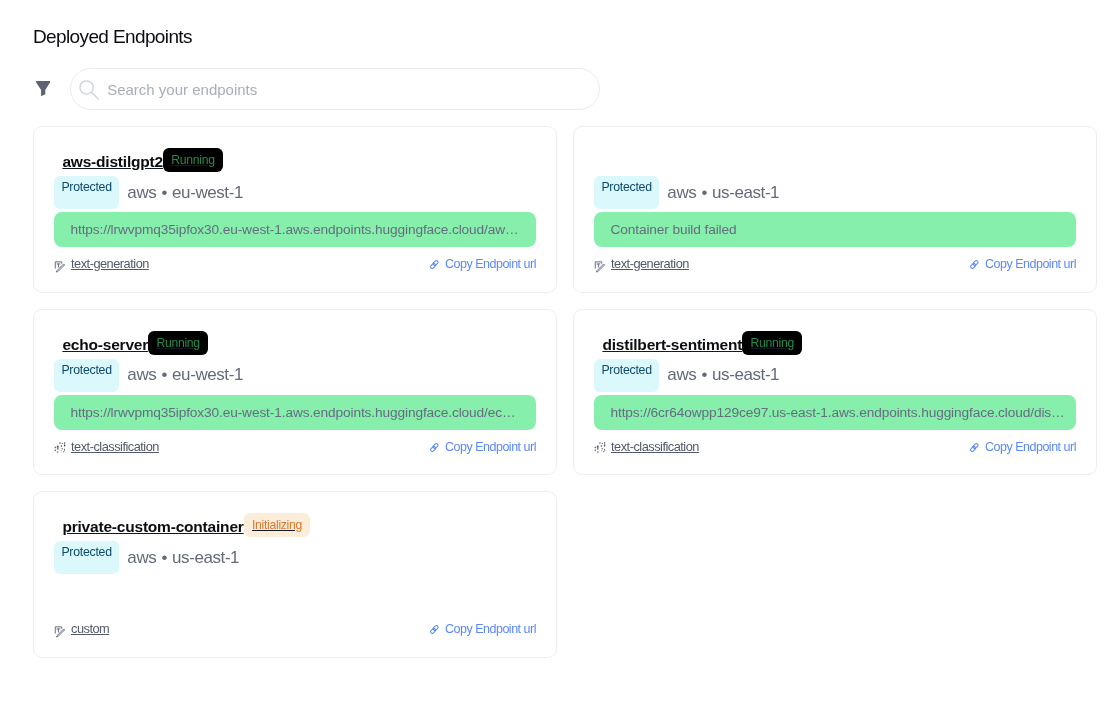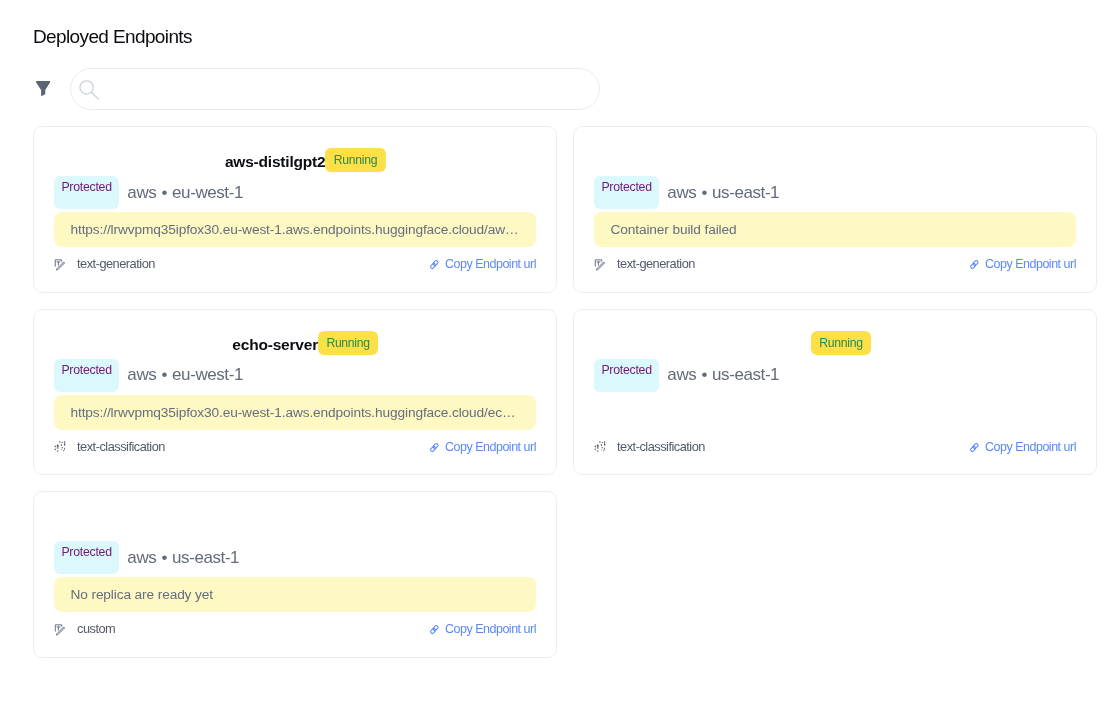--- a/index.html
+++ b/index.html
@@ -34,38 +34,38 @@
 
   .grid {
     position:absolute; left:33px; top:126px; width:1064px;
     display:grid; grid-template-columns:1fr 1fr; gap:16px;
   }
   .card {
     border:1px solid #ebedf0; border-radius:9px; background:#fff;
     height:166.5px; padding:0 20px; position:relative;
   }
   .card-head { position:absolute; left:20px; right:8px; top:21px; height:24px;
-    display:flex; align-items:flex-start; justify-content:center; }
+    display:flex; align-items:flex-start; justify-content:flex-start;text-decoration:underline; }
   .card-name { font-size:15.5px; font-weight:700; color:#0b0d12; padding-left:8.4px; letter-spacing:-0.2px; line-height:24px; margin-top:2px; }
   .status { font-size:12.2px; padding:0 8.4px; border-radius:6px; font-weight:400; line-height:24px; height:24px; letter-spacing:-0.3px; }
-  .status.running { background:#fde047; color:#278a4f; }
+  .status.running { background:#000000; color:#278a4f; }
   .status.failed { background:#fbe1df; color:#cb4c43; }
   .status.initializing { background:#fcedd8; color:#d9772f; }
   .meta-row { position:absolute; left:20px; top:54px; height:23px; display:flex; align-items:center; gap:8.2px; }
-  .pill { font-size:12.3px; background:#dbf8fd; color:#701a75; padding:0 7.4px; border-radius:6px; line-height:23px; height:33px; letter-spacing:-0.25px; }
+  .pill { font-size:12.3px; background:#dbf8fd; color:#0c4a6e; padding:0 7.4px; border-radius:6px; line-height:23px; height:33px; letter-spacing:-0.25px; }
   .region { font-size:17px; color:#636b7a; letter-spacing:-0.42px; word-spacing:0.8px; }
   .url-box {
     position:absolute; left:20px; right:20px; top:85px;
-    background:#fef9c3; border-radius:8px; height:35px;
+    background:#86efac; border-radius:8px; height:35px;
     display:flex; align-items:center; padding:0 16.5px; font-size:13.7px; color:#656d7e;
     overflow:hidden; white-space:nowrap; letter-spacing:-0.12px;
   }
   .card-foot { position:absolute; left:20px; right:20px; top:129px; height:16px;
     display:flex; align-items:flex-start; justify-content:space-between; }
-  .task { display:flex; align-items:flex-start; gap:11px; font-size:12.8px; line-height:16px; color:#515a6b; letter-spacing:-0.5px; }
+  .task { display:flex; align-items:center; gap:5px; font-size:12.8px; line-height:16px; color:#515a6b; letter-spacing:-0.5px;text-decoration:underline; }
   .task-icon { display:block; width:13px; height:13px; margin-left:-1px; position:relative; top:2px; flex:0 0 auto; }
   .copy-link { display:flex; align-items:flex-start; gap:6px; font-size:12.5px; line-height:16px; color:#5b89f6; cursor:pointer; letter-spacing:-0.49px; }
   .link-icon { display:block; width:13px; height:13px; position:relative; top:2px; flex:0 0 auto; }
   .link-icon svg { position:relative; left:1.5px; }
 </style>
 </head>
 <body>
 
 <div class="page">
   <div class="page-title">Deployed Endpoints</div>
@@ -75,20 +75,21 @@
           <path d="M0.55 0 H13.65 A0.55 0.55 0 0 1 14.2 0.55 V1.3 L9.3 9.1 V13.2 L5.1 15.2 V9.1 L0 1.3 V0.55 A0.55 0.55 0 0 1 0.55 0 Z" fill="#5c6374"></path>
         </svg>
     </div>
     <div class="search-wrap">
       <span class="search-icon-wrap">
         <svg width="20" height="20" viewBox="0 0 20 20" fill="none" stroke="#ccd1d9" stroke-width="1.3">
             <circle cx="7.6" cy="7.45" r="6.65"></circle>
             <line x1="12.4" y1="12.3" x2="19.4" y2="19.1" stroke-linecap="round"></line>
           </svg>
       </span>
+      <input class="search-input" placeholder="Search your endpoints" style="">
     </div>
   </div>
   <div class="grid">
       <div class="card">
     <div class="card-head">
       <div class="card-name">aws-distilgpt2</div>
       <div class="status running">Running</div>
     </div>
     <div class="meta-row">
       <div class="pill">Protected</div>
@@ -171,26 +172,28 @@
         <span class="link-icon"><svg width="13" height="13" viewBox="0 0 16 16" fill="none" stroke="#5b89f6" stroke-width="1.3" stroke-linecap="round" stroke-linejoin="round">
                 <rect x="8.45" y="2.7" width="4.2" height="6.9" rx="2.1" transform="rotate(45 10.55 6.15)"></rect>
                 <rect x="5.35" y="6.4" width="4.2" height="6.9" rx="2.1" transform="rotate(45 7.45 9.85)"></rect>
               </svg></span>
         <span>Copy Endpoint url</span>
       </div>
     </div>
   </div>
       <div class="card">
     <div class="card-head">
+      <div class="card-name">distilbert-sentiment</div>
       <div class="status running">Running</div>
     </div>
     <div class="meta-row">
       <div class="pill">Protected</div>
       <div class="region">aws • us-east-1</div>
     </div>
+    <div class="url-box">https://6cr64owpp129ce97.us-east-1.aws.endpoints.huggingface.cloud/dis…</div>
     <div class="card-foot">
       <div class="task">
         <span class="task-icon"><svg width="13" height="13" viewBox="0 0 16 16" fill="#474d60">
                 <rect x="7.34" y="0.52" width="2.20" height="1.38" rx="0.69"></rect>
                 <path d="M11.48 0.79 12.44 2.58H10.51Z"></path>
                 <circle cx="14.31" cy="1.13" r="0.89"></circle>
                 <path d="M14.31 2.86a0.89 0.89 0 0 1 0.89 0.95l-0.28 1.81h-1.22l-0.28-1.81a0.89 0.89 0 0 1 0.89-0.95z"></path>
                 <circle cx="10.37" cy="4.86" r="0.97"></circle>
                 <path d="M5.81 4.38a1.11 1.11 0 0 1 1.11 1.11v1.65h-2.22v-1.65a1.11 1.11 0 0 1 1.11-1.11z"></path>
                 <rect x="2.08" y="5.49" width="1.38" height="2.20" rx="0.69"></rect>
@@ -207,25 +210,28 @@
       <div class="copy-link">
         <span class="link-icon"><svg width="13" height="13" viewBox="0 0 16 16" fill="none" stroke="#5b89f6" stroke-width="1.3" stroke-linecap="round" stroke-linejoin="round">
                 <rect x="8.45" y="2.7" width="4.2" height="6.9" rx="2.1" transform="rotate(45 10.55 6.15)"></rect>
                 <rect x="5.35" y="6.4" width="4.2" height="6.9" rx="2.1" transform="rotate(45 7.45 9.85)"></rect>
               </svg></span>
         <span>Copy Endpoint url</span>
       </div>
     </div>
   </div>
       <div class="card">
+    <div class="card-head">
+      <div class="card-name">private-custom-container</div>
+      <div class="status initializing">Initializing</div>
+    </div>
     <div class="meta-row">
       <div class="pill">Protected</div>
       <div class="region">aws • us-east-1</div>
     </div>
-    <div class="url-box">No replica are ready yet</div>
     <div class="card-foot">
       <div class="task">
         <span class="task-icon"><svg width="13" height="13" viewBox="0 0 16 16" fill="none" stroke="#646c80" stroke-width="1.22" stroke-linecap="round" stroke-linejoin="round">
                 <path d="M10.7 4.0V2.3H2.8V10.0"></path>
                 <path d="M5.0 4.9H8.6M6.6 4.9V8.7"></path>
                 <path d="M13.9 6.4 6.0 14.3l-1.7.5.6-1.7 7.9-7.9z"></path>
               </svg></span>
         <span>custom</span>
       </div>
       <div class="copy-link">

